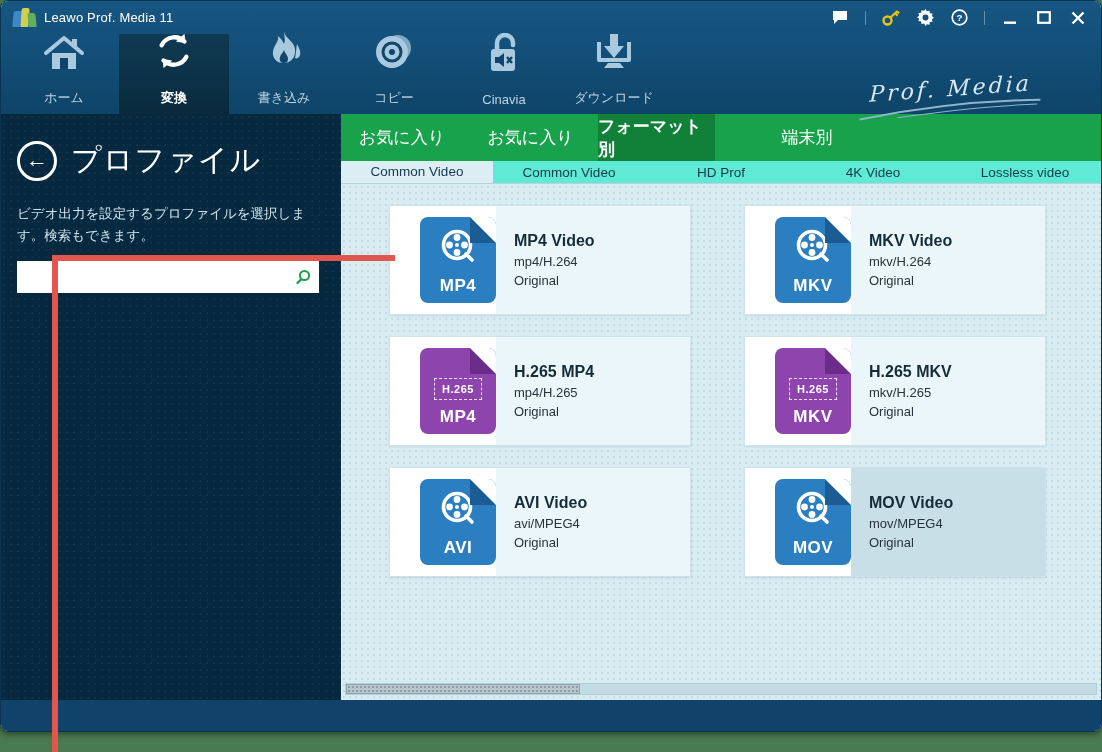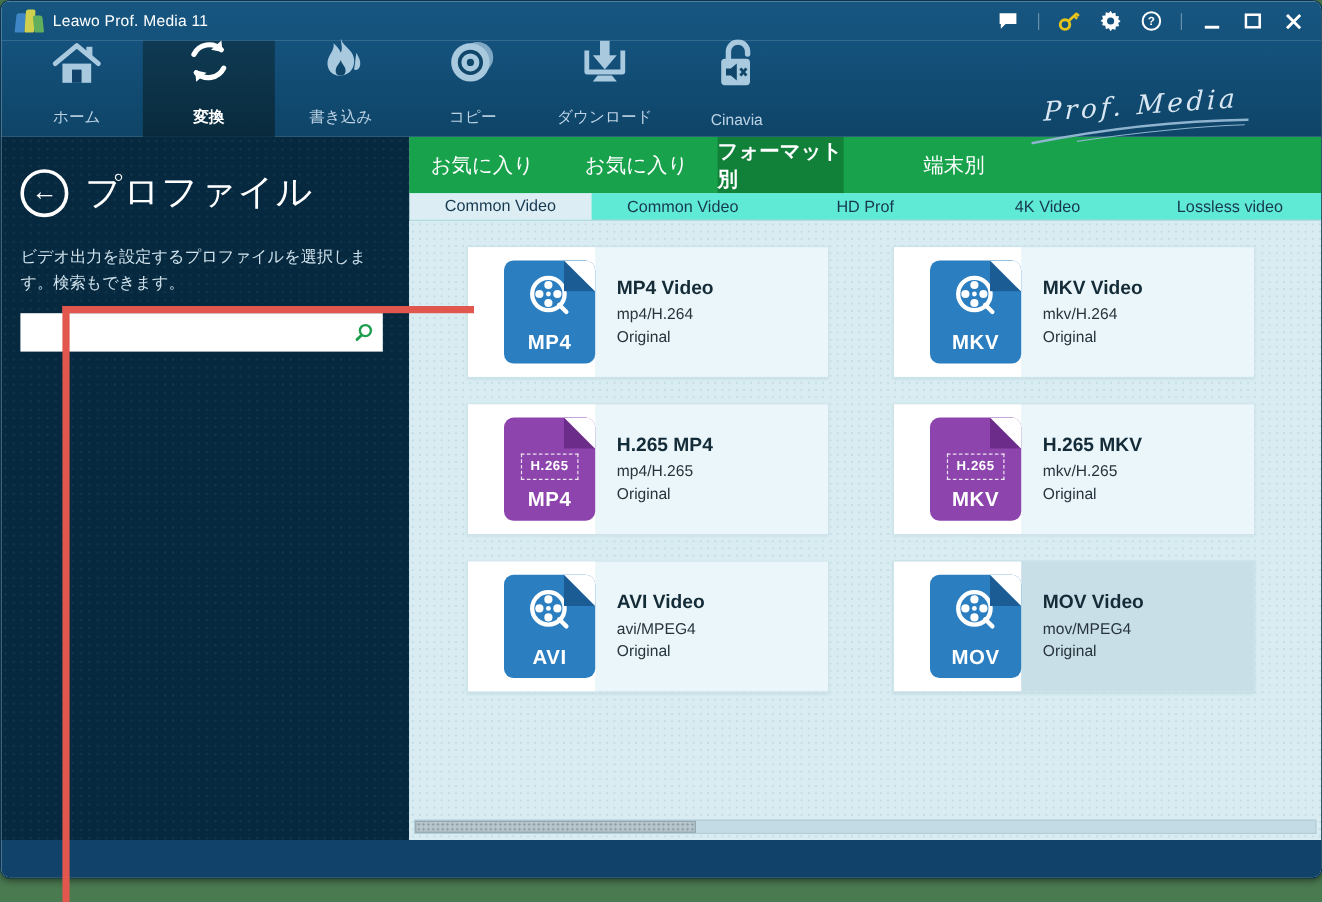--- a/index.html
+++ b/index.html
@@ -90,21 +90,21 @@
 
   
   .content { flex:1; display:flex; flex-direction:column; min-width:0; }
 
   .green-tabs { height:47px; flex:0 0 47px; background:#18a24b; display:flex; }
   .g-tab {
     display:flex; align-items:center; justify-content:center;
     color:#ffffff; font-size:17px; cursor:pointer;
   }
   .g-tab.t0 { width:122px; } .g-tab.t1 { width:135px; }
-  .g-tab.t2 { width:105px; } .g-tab.t3 { width:184px; }
+  .g-tab.t2 { width:117px; } .g-tab.t3 { width:184px; }
   .g-tab.selected { background:#11813a; font-weight:bold; }
 
   .subtabs { height:23px; flex:0 0 23px; background:#5eead4; display:flex; border-bottom:1px solid #b9d3dd; }
   .s-tab {
     flex:1; display:flex; align-items:center; justify-content:center;
     font-size:13.5px; color:#17384f; cursor:pointer;
   }
   .s-tab.selected { background:#dceef3; border-bottom:1px solid #dceef3; }
 
   .cards-area {
@@ -261,40 +261,40 @@
           <circle cx="20" cy="20" r="16" fill="#a9c9df"></circle>
           <circle cx="20" cy="20" r="9" fill="none" stroke="#0f4669" stroke-width="3"></circle>
           <circle cx="20" cy="20" r="3" fill="#0f4669"></circle>
         </svg>
       </div>
       <div class="nav-label">コピー</div>
     </div>
 
     <div class="nav-item">
       <div class="nav-ic">
+        <svg width="38" height="42" viewBox="0 0 38 42">
+          <path d="M12 16 V10 a8 8 0 0 1 16 0 v2" fill="none" stroke="#a9c9df" stroke-width="4.5" stroke-linecap="round"></path>
+          <rect x="6" y="16" width="24" height="22" rx="3" fill="#a9c9df"></rect>
+          <path d="M10 24 h4 l5 -4 v14 l-5 -4 h-4 Z" fill="#0f4669"></path>
+          <path d="M22 24 l5 6 M27 24 l-5 6" stroke="#0f4669" stroke-width="2.4"></path>
+        </svg>
+      </div>
+      <div class="nav-label">Cinavia</div>
+    </div>
+
+    <div class="nav-item">
+      <div class="nav-ic">
         <svg width="42" height="40" viewBox="0 0 42 40">
           <path d="M6 10 L6 28 L36 28 L36 10" fill="none" stroke="#a9c9df" stroke-width="4" stroke-linejoin="round"></path>
           <rect x="17" y="2" width="8" height="14" fill="#a9c9df"></rect>
           <path d="M11 14 L21 26 L31 14 Z" fill="#a9c9df"></path>
           <path d="M15 31 L27 31 L31 36 L11 36 Z" fill="#a9c9df"></path>
         </svg>
       </div>
       <div class="nav-label">ダウンロード</div>
-    </div>
-
-    <div class="nav-item">
-      <div class="nav-ic">
-        <svg width="38" height="42" viewBox="0 0 38 42">
-          <path d="M12 16 V10 a8 8 0 0 1 16 0 v2" fill="none" stroke="#a9c9df" stroke-width="4.5" stroke-linecap="round"></path>
-          <rect x="6" y="16" width="24" height="22" rx="3" fill="#a9c9df"></rect>
-          <path d="M10 24 h4 l5 -4 v14 l-5 -4 h-4 Z" fill="#0f4669"></path>
-          <path d="M22 24 l5 6 M27 24 l-5 6" stroke="#0f4669" stroke-width="2.4"></path>
-        </svg>
-      </div>
-      <div class="nav-label">Cinavia</div>
     </div>
 
     <div class="brand">
       <span>Prof. Media</span>
       <svg width="185" height="12" viewBox="0 0 185 12">
         <path d="M2 10 Q 95 -2 183 3" fill="none" stroke="#8fb4cf" stroke-width="2"></path>
         <path d="M40 11 Q 120 5 180 7" fill="none" stroke="#8fb4cf" stroke-width="1"></path>
       </svg>
     </div>
   </div>

